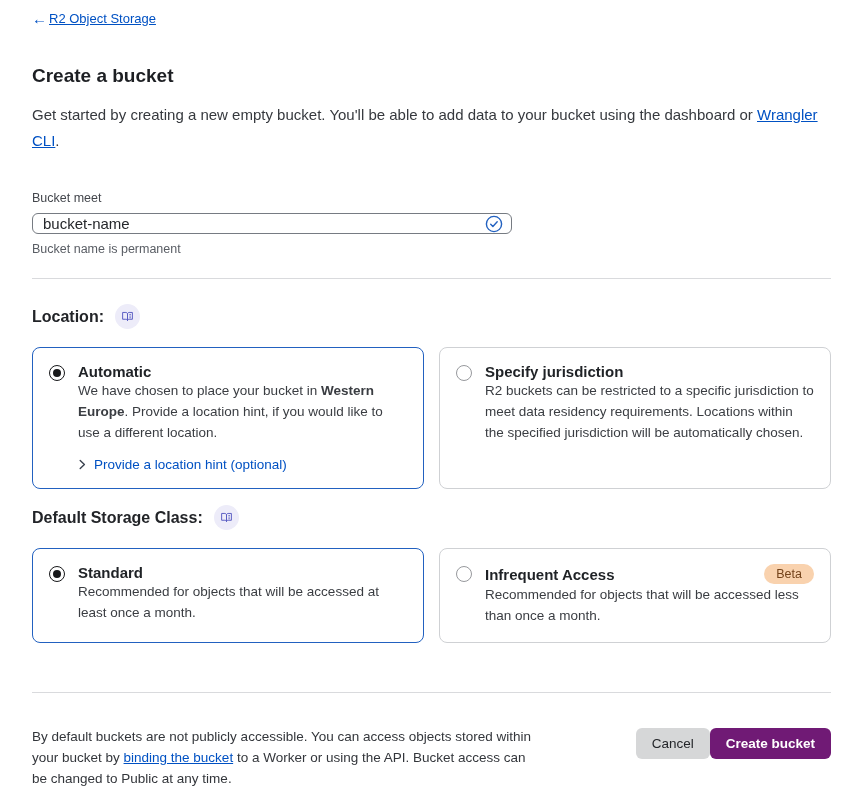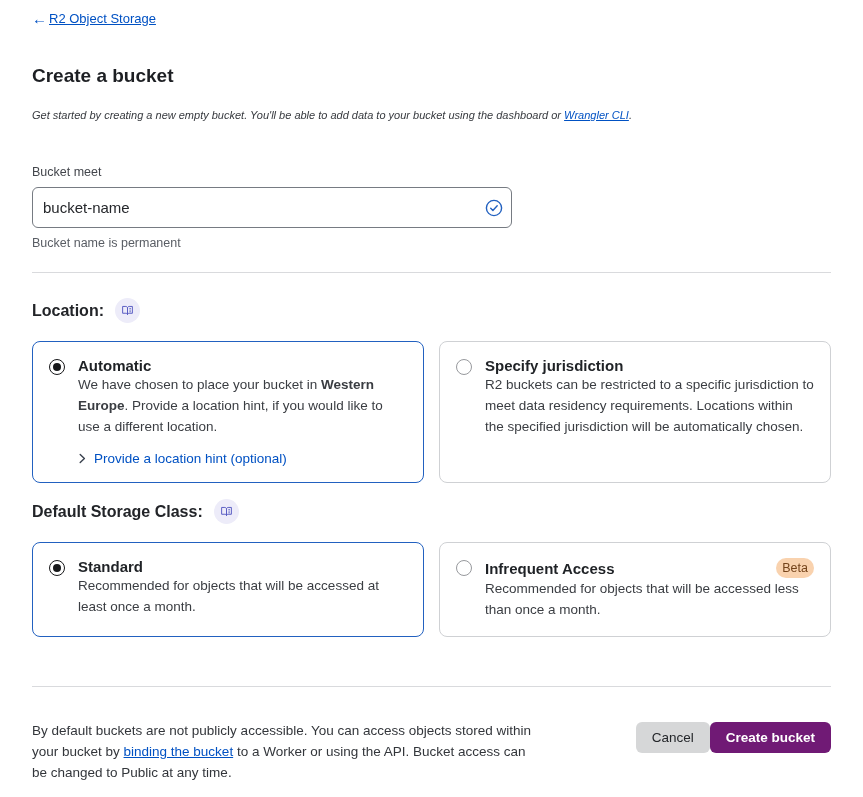--- a/index.html
+++ b/index.html
@@ -11,29 +11,29 @@
   }
   .container { width: 863px; padding: 10px 32px 40px; }
 
   
   .back-row { display: inline-flex; align-items: center; gap: 2px; margin-top: 0; }
   .back-arrow { color: #0051c3; font-size: 15px; line-height: 1; }
   .back-link { color: #0051c3; font-size: 13px; text-decoration: underline; cursor: pointer; }
 
   h1.page-title { font-size: 19px; font-weight: 700; color: #1d1f23; margin: 37px 0 15px; }
 
-  .intro { font-size: 11px; line-height: 26px; color: #36393e; max-width: 800px; font-style: italic; }
+  .intro { font-size: 15px; line-height: 26px; color: #36393e; max-width: 800px; }
   a.inline-link { color: #0051c3; text-decoration: underline; cursor: pointer; }
 
   
   .field-group { margin-top: 37px; }
   .field-label { display: block; font-size: 12.5px; color: #43464c; margin-bottom: 8px; }
   .input-wrap { position: relative; width: 480px; }
   .text-input {
-    width: 100%; height: 41px;
+    width: 100%; height: 21px;
     border: 1px solid #767b82; border-radius: 6px;
     padding: 0 38px 0 10px;
     font-size: 15px; color: #25272b;
     font-family: "Liberation Sans", sans-serif;
     outline: none; background: #fff;
   }
   .input-check { position: absolute; right: 9px; top: 50%; transform: translateY(-50%); display: flex; }
   .field-helper { font-size: 12.5px; color: #595d64; margin-top: 8px; }
 
   .divider { border: none; border-top: 1px solid #d9dadd; margin: 22px 0 0; }
@@ -64,21 +64,21 @@
     transform: translate(-50%, -50%);
   }
   .card-body { flex: 1 1 auto; min-width: 0; }
   .card-title-row { display: flex; align-items: center; justify-content: space-between; gap: 10px; }
   .card-title { font-size: 15px; font-weight: 600; color: #1f2226; }
   .card-desc { font-size: 13.5px; line-height: 21px; color: #3a3d42; max-width: 330px; }
   .hint-link-row { display: flex; align-items: center; gap: 7px; margin-top: 14px; cursor: pointer; }
   .hint-link { color: #0051c3; font-size: 13.5px; }
   .beta-badge {
     background: #f9d2ae; color: #74431a; font-size: 12.5px;
-    padding: 3px 6px; border-radius: 11px; white-space: nowrap;
+    padding: 3px 12px; border-radius: 11px; white-space: nowrap;
   }
   .section-gap { margin-top: 16px; }
 
   .footer-divider { border: none; border-top: 1px solid #d9dadd; margin: 49px 0 0; }
   .footer { display: flex; justify-content: space-between; align-items: flex-start; margin-top: 33px; gap: 24px; }
   .footer-text { font-size: 13.5px; line-height: 21px; color: #33363b; max-width: 508px; }
   .footer-actions { display: flex; align-items: flex-start; padding-top: 2px; }
   .btn {
     height: 31px; padding: 0 16px; border-radius: 6px; border: none;
     font-size: 13.5px; font-family: "Liberation Sans", sans-serif; cursor: pointer;

